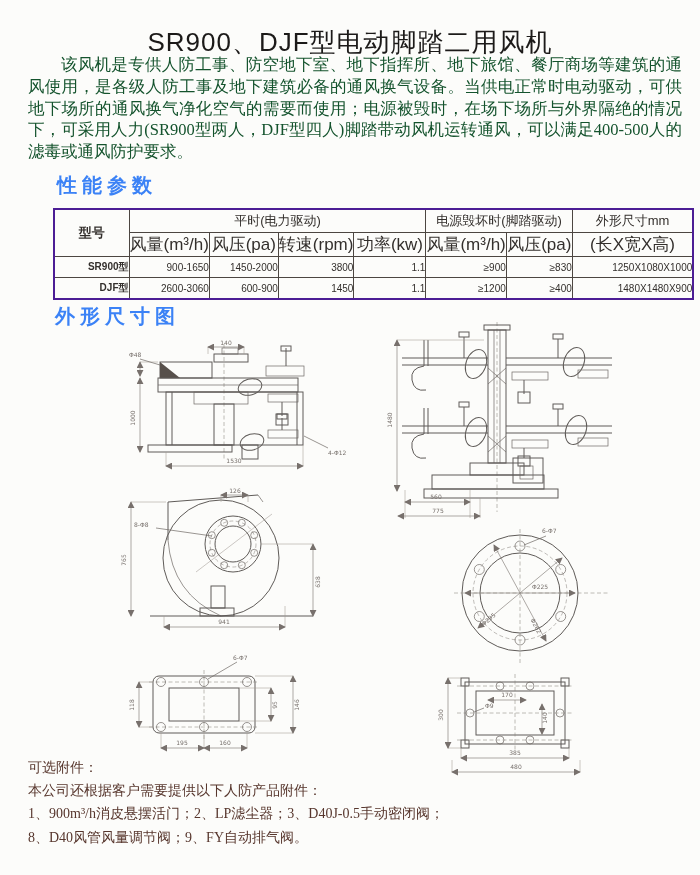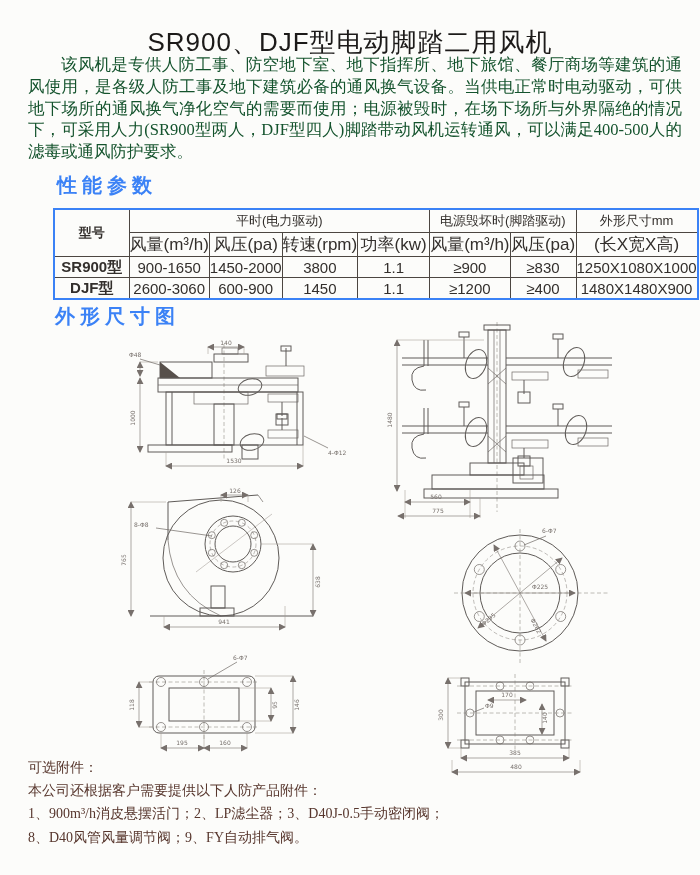--- a/index.html
+++ b/index.html
@@ -8,26 +8,26 @@
   .title{position:absolute;top:8px;left:0;width:100%;text-align:center;
          font-family:"Liberation Sans",sans-serif;font-weight:400;font-size:26px;
          letter-spacing:1px;color:#1c1a19;}
   .intro{position:absolute;left:28px;top:54px;width:654px;font-size:16.5px;line-height:21.8px;
          color:#14532d;text-align:justify;text-indent:2em;margin:0;}
   .sec{position:absolute;margin:0;font-family:"Liberation Sans",sans-serif;font-weight:600;
        font-size:20px;letter-spacing:5px;color:#3b82f6;}
   .sec-perf{left:57px;top:172px;}
   .sec-dim{left:55px;top:303px;}
   table.ptable{position:absolute;left:53px;top:208px;border-collapse:collapse;table-layout:fixed;
-        border:2px solid #3b82f6;background:#fcfcfa;}
+        border:2px solid #4c1d95;background:#fcfcfa;}
   table.ptable td{border:1px solid #4c4641;text-align:center;vertical-align:middle;padding:0;
         font-family:"Liberation Sans",sans-serif;font-size:17px;color:#332f2c;overflow:hidden;white-space:nowrap;}
   tr.h1 td{height:22px;font-size:13px;}
   tr.h2 td{height:22px;}
-  tr.d td{height:20px;font-size:15px;}
+  tr.d td{height:20px;font-size:10px;text-align:right;}
   td.model{font-weight:600;}
   .acc{position:absolute;left:28px;top:756px;font-size:14px;line-height:23.2px;color:#57362d;}
   svg.draw{position:absolute;overflow:visible;}
   .ln{stroke:#5f5b58;stroke-width:1;fill:none;}
   .lt{stroke:#6e6964;stroke-width:.7;fill:none;}
   .ext{stroke:#a29b95;stroke-width:.55;fill:none;}
   .dsh{stroke:#8a847f;stroke-width:.55;stroke-dasharray:4 2.5;fill:none;}
   .dim{stroke:#8a847f;stroke-width:.7;fill:none;marker-start:url(#ar);marker-end:url(#ar);}
   .dime{stroke:#8a847f;stroke-width:.7;fill:none;marker-end:url(#ar);}
   .dk{fill:#57504b;stroke:none;}

